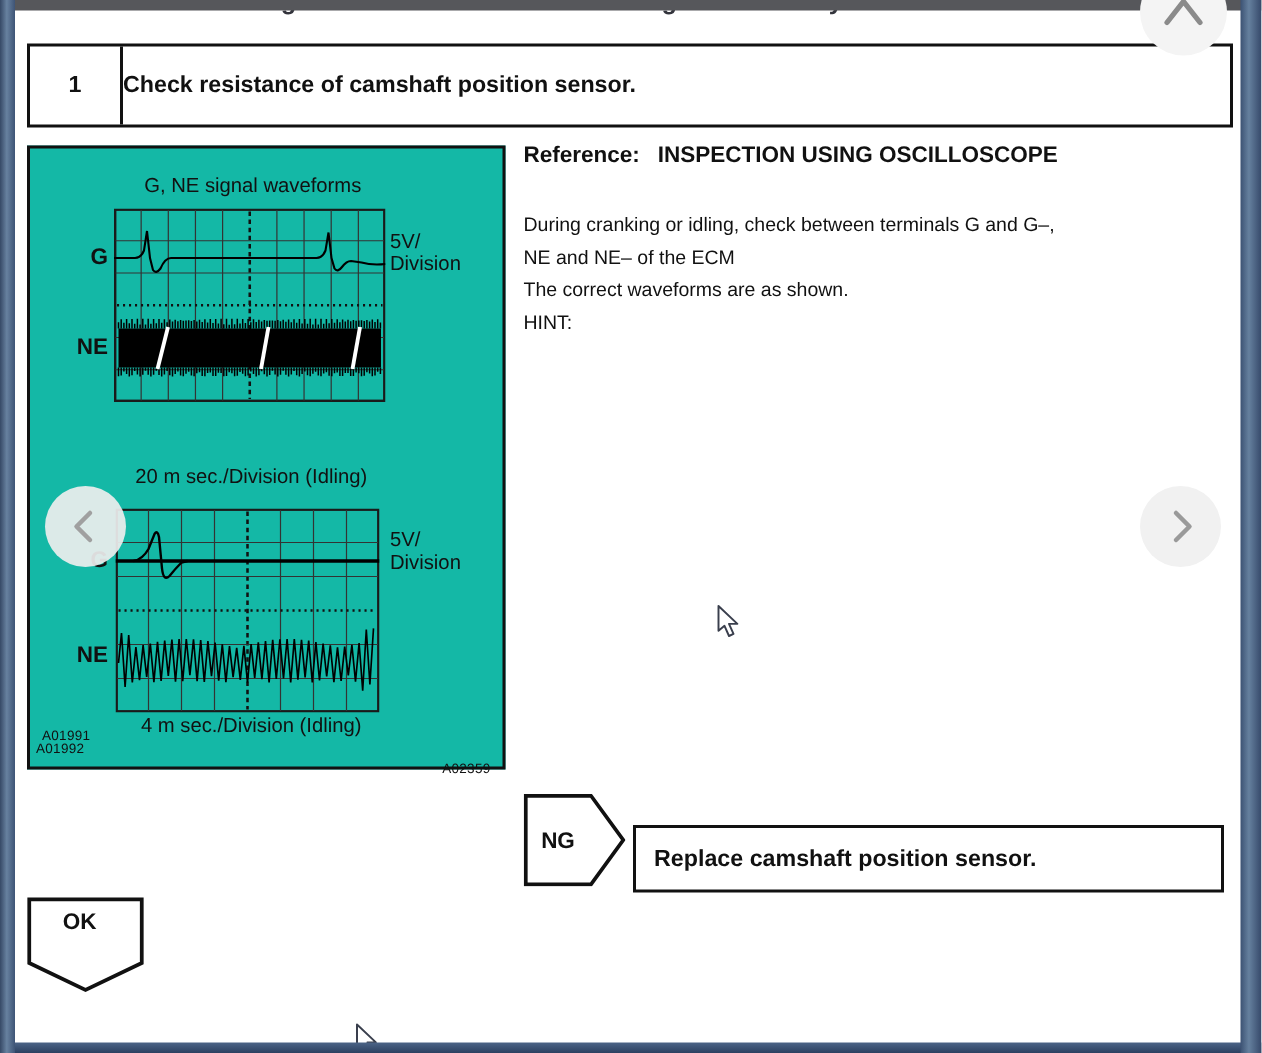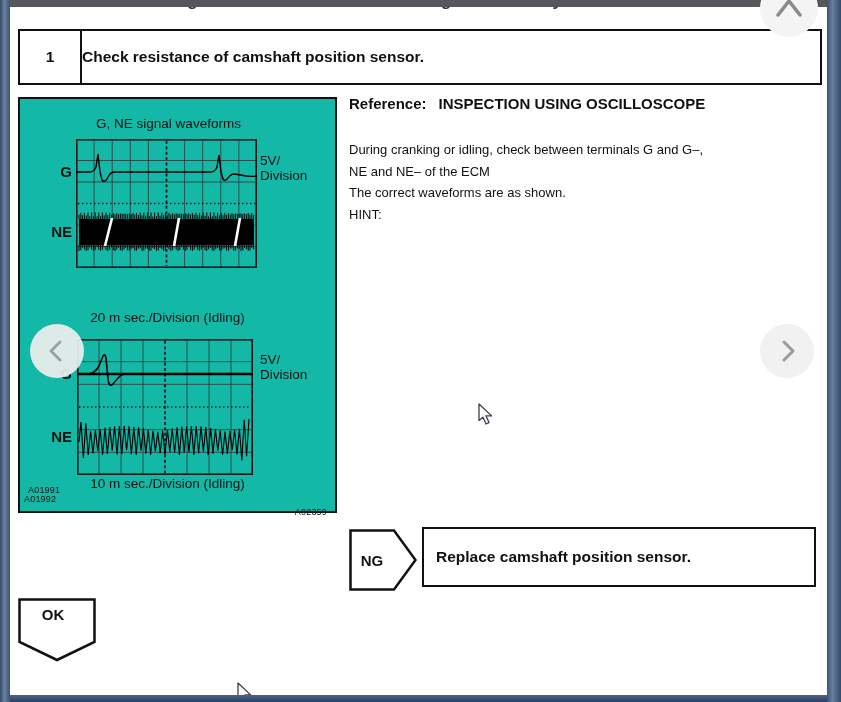--- a/index.html
+++ b/index.html
@@ -43,21 +43,21 @@
 
   
   .ref-block{position:absolute;left:349px;top:95px;width:470px;}
   .ref-heading{font-size:15px;font-weight:700;}
   .ref-heading .gap{display:inline-block;width:12px;}
   .ref-body{position:absolute;left:0;top:44px;font-size:13px;line-height:21.5px;}
 
   
   .ng-label{position:absolute;left:349px;top:529px;width:46px;height:62px;display:flex;align-items:center;
        justify-content:center;font-size:15px;font-weight:700;z-index:2;}
-  .ng-box{position:absolute;left:422px;top:527px;width:394px;height:60px;border:2px solid #111;
+  .ng-box{position:absolute;left:422px;top:550px;width:394px;height:45px;border:2px solid #111;
        display:flex;align-items:center;padding-left:12px;font-size:15.5px;font-weight:700;background:#fff;box-sizing:border-box;}
   .ok-label{position:absolute;left:18px;top:606px;width:70px;text-align:center;
        font-size:15px;font-weight:700;z-index:2;}
   .shape-svg{position:absolute;}
 
   .cursor{position:absolute;z-index:40;}
 </style>
 </head>
 <body>
 
@@ -127,21 +127,21 @@
         <line x1="154" y1="1" x2="154" y2="135" stroke="#333" stroke-width="0.8"></line>
         <line x1="1" y1="22.666666666666668" x2="175" y2="22.666666666666668" stroke="#333" stroke-width="0.8"></line>
         <line x1="1" y1="45.333333333333336" x2="175" y2="45.333333333333336" stroke="#333" stroke-width="0.8"></line>
         <line x1="2" y1="68" x2="174" y2="68" stroke="#111" stroke-width="1.7" stroke-dasharray="1.4 2.6"></line>
         <line x1="1" y1="90.66666666666667" x2="175" y2="90.66666666666667" stroke="#333" stroke-width="0.8"></line>
         <line x1="1" y1="113.33333333333333" x2="175" y2="113.33333333333333" stroke="#333" stroke-width="0.8"></line>
         <line x1="0" y1="35" x2="176" y2="35" stroke="#000" stroke-width="2.4"></line>
         <path d="M12,35 Q18,34 22,27 L26,17 Q28,14 29,19 L31,40 Q32,49 36,45 Q40,40 44,36 L48,35" fill="none" stroke="#000" stroke-width="1.6"></path>
         <path d="M2,103 L4.0,83.0 L6.4,118.9 L8.8,84.3 L11.2,115.9 L13.6,92.4 L16.0,114.4 L18.4,91.1 L20.8,112.3 L23.2,90.0 L25.6,115.8 L28.0,88.9 L30.4,114.9 L32.8,88.1 L35.2,111.6 L37.6,87.4 L40.0,115.5 L42.4,87.1 L44.8,115.2 L47.2,87.0 L49.6,111.1 L52.0,87.2 L54.4,115.2 L56.8,87.7 L59.2,115.6 L61.6,88.4 L64.0,111.7 L66.4,89.4 L68.8,114.8 L71.2,90.5 L73.6,115.8 L76.0,91.8 L78.4,112.4 L80.8,92.9 L83.2,114.3 L85.6,91.6 L88.0,115.9 L90.4,90.4 L92.8,113.0 L95.2,89.3 L97.6,113.8 L100.0,88.4 L102.4,116.0 L104.8,87.6 L107.2,113.6 L109.6,87.2 L112.0,113.2 L114.4,87.0 L116.8,116.0 L119.2,87.1 L121.6,114.1 L124.0,87.5 L126.4,112.6 L128.8,88.1 L131.2,115.9 L133.6,89.0 L136.0,114.6 L138.4,90.1 L140.8,112.0 L143.2,91.3 L145.6,115.7 L148.0,92.6 L150.4,115.0 L152.8,92.1 L155.2,111.3 L157.6,90.9 L160.0,115.4 L162.4,89.7 L164.8,121.4 L167.2,80.7 L169.6,117.3 L172.0,79.9 " fill="none" stroke="#000" stroke-width="1.1"></path>
       </svg>
-    <div class="abs scope-caption" style="top:377px;">10 m sec./Division (Idling)</div>
+    <div class="abs scope-caption" style="top:377px;">4 m sec./Division (Idling)</div>
 
     <div class="abs fig-code" style="left:8px;top:386px;">A01991</div>
     <div class="abs fig-code" style="left:4px;top:395px;">A01992</div>
     <div class="abs fig-code" style="right:8px;top:408px;">A02359</div>
   </div>
 
   <div class="ref-block">
     <div class="ref-heading">
       <span>Reference:</span><span class="gap"></span><span>INSPECTION USING OSCILLOSCOPE</span>
     </div>

